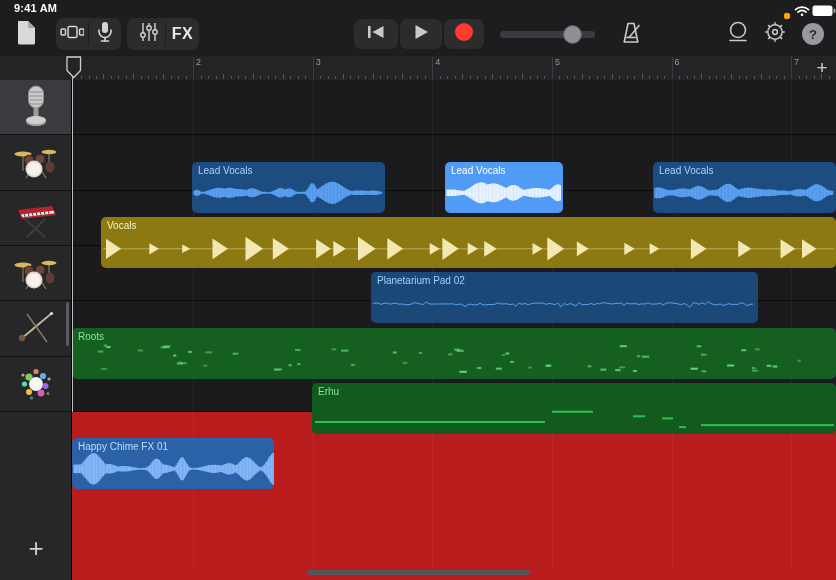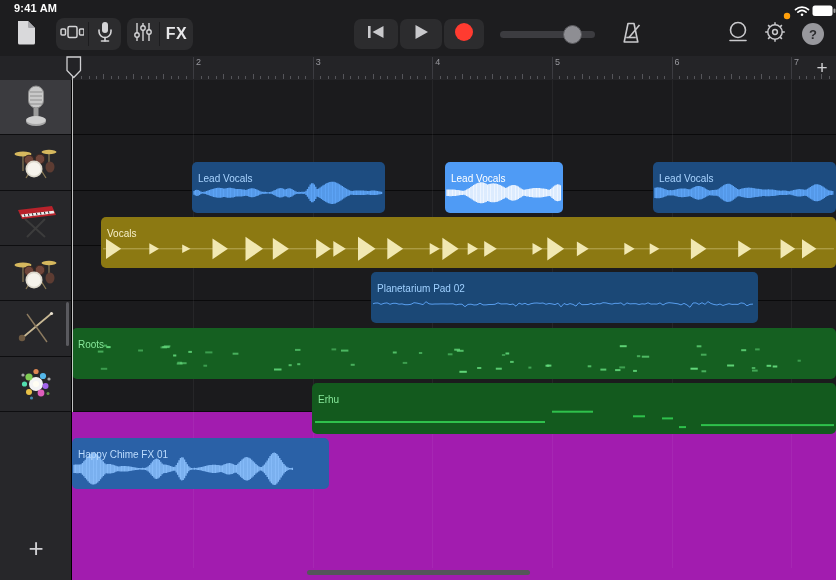--- a/index.html
+++ b/index.html
@@ -1,17 +1,17 @@
 <!DOCTYPE html>
 <html><head>
 <meta charset="utf-8">
 <style>
   html,body{margin:0;padding:0;background:#000;}
   #app{position:relative;width:836px;height:580px;overflow:hidden;
-       font-family:"Liberation Sans",sans-serif;background:#a21caf;
+       font-family:"Liberation Sans",sans-serif;background:#b91c1c;
        -webkit-user-select:none;user-select:none;}
   
   #topbar{position:absolute;left:0;top:0;width:836px;height:56px;background:#1d1d1f;}
   #status-time{position:absolute;left:14px;top:2px;color:#fff;font-size:11px;font-weight:700;letter-spacing:.2px;}
   .sicon{position:absolute;top:4px;}
   .tbtn{position:absolute;display:flex;align-items:center;justify-content:center;cursor:pointer;}
   .pill{background:#2c2c2e;border-radius:7px;}
   .grp{position:absolute;top:18px;height:32px;display:flex;background:#2c2c2e;border-radius:8px;overflow:hidden;}
   .grp .cell{width:32px;height:32px;display:flex;align-items:center;justify-content:center;cursor:pointer;}
   .grp .div{width:1px;background:#1d1d1f;margin:4px 0;}
@@ -21,21 +21,21 @@
   .barnum{position:absolute;top:1px;color:#98989e;font-size:9px;}
   .tick{position:absolute;width:1px;background:#55555a;}
   .barline-r{position:absolute;top:1px;width:1px;height:22px;background:#3c3c41;}
   #add-bars{position:absolute;right:3px;top:57px;width:22px;height:22px;color:#cfcfd2;font-size:19px;font-weight:400;
             display:flex;align-items:center;justify-content:center;cursor:pointer;}
   
   #timeline{position:absolute;left:0;top:80px;width:836px;height:500px;}
   .lane{position:absolute;left:72px;width:764px;background:#1b1b1d;border-bottom:1px solid #0a0a0b;box-sizing:border-box;}
   .gridline{position:absolute;width:1px;background:rgba(255,255,255,0.05);z-index:1;}
   .region{position:absolute;border-radius:5px;overflow:hidden;z-index:2;cursor:pointer;}
-  .region .rlabel{position:absolute;left:6px;top:11px;font-size:10px;font-weight:500;white-space:nowrap;pointer-events:none;}
+  .region .rlabel{position:absolute;left:6px;top:3px;font-size:10px;font-weight:500;white-space:nowrap;pointer-events:none;}
   .region svg{position:absolute;left:0;top:0;}
   #playhead-line{position:absolute;left:72px;top:77px;width:1px;height:335px;background:rgba(235,235,235,.8);z-index:3;}
   #playhead-marker{position:absolute;left:66px;top:56px;z-index:4;cursor:ew-resize;}
   
   #headers{position:absolute;left:0;top:80px;width:72px;height:500px;background:#27272a;border-right:1px solid #000;box-sizing:border-box;z-index:5;}
   .hcell{position:absolute;left:0;width:71px;border-bottom:1px solid #0e0e10;box-sizing:border-box;
          display:flex;align-items:center;justify-content:center;cursor:pointer;}
   .hcell.selected{background:#3b3b3f;}
   #add-track{position:absolute;left:22px;top:534px;width:28px;height:28px;z-index:6;color:#cfcfd2;font-size:26px;font-weight:300;
              display:flex;align-items:center;justify-content:center;cursor:pointer;}
@@ -98,21 +98,21 @@
           <svg width="20" height="22" fill="none" stroke="#d4d4d6" stroke-width="1.6" stroke-linecap="round">
             <rect x="7" y="1" width="6" height="11" rx="3" fill="#d4d4d6" stroke="none"></rect>
             <path d="M4 9v1.5a6 6 0 0 0 12 0V9"></path>
               <path d="M10 16.5v3.5"></path>
               <path d="M6.5 20h7"></path>
           </svg>
         </span>
       </div>
     </div>
 
-    <div class="grp" style="left:127px;width:66px;">
+    <div class="grp" style="left:127px;width:66px;padding-left:6px;">
       <div class="cell">
         <span>
           <svg width="20" height="20" stroke="#d4d4d6" stroke-width="1.4" fill="#2c2c2e">
             <line x1="4" y1="1" x2="4" y2="19"></line>
               <line x1="10" y1="1" x2="10" y2="19"></line>
               <line x1="16" y1="1" x2="16" y2="19"></line>
             <circle cx="4" cy="13" r="2.2"></circle>
               <circle cx="10" cy="6" r="2.2"></circle>
               <circle cx="16" cy="10" r="2.2"></circle>
           </svg>
@@ -431,21 +431,21 @@
           <rect x="624.7" y="17.3" width="4.7" height="2" fill="#63da7c" opacity="0.77"></rect>
           <rect x="216.6" y="36.2" width="3.1" height="2" fill="#63da7c" opacity="0.76"></rect>
           <rect x="25.8" y="22.6" width="5.6" height="2" fill="#63da7c" opacity="0.61"></rect>
           <rect x="105.3" y="33.7" width="4.6" height="2" fill="#63da7c" opacity="0.57"></rect>
           <rect x="346.9" y="24.0" width="3.3" height="2" fill="#63da7c" opacity="0.59"></rect>
           <rect x="618.5" y="39.7" width="7.3" height="2" fill="#63da7c" opacity="0.98"></rect>
           <rect x="679.8" y="39.0" width="3.5" height="2" fill="#63da7c" opacity="0.65"></rect>
         </svg>
         <div class="rlabel" style="color: rgb(134, 231, 154);">Roots</div>
       </div>
-      <div class="region" style="left: 72px; top: 358.1px; width: 257px; height: 51.3px; background: rgb(42, 97, 167);">
+      <div class="region" style="left: 72px; top: 358.1px; width: 202px; height: 51.3px; background: rgb(42, 97, 167);">
         <svg width="223" height="51.33" viewBox="0 0 223 51.33">
           <path d="M2.0 26.7V34.9M3.4 26.5V35.1M4.8 26.4V35.2M6.2 26.4V35.2M7.6 26.6V35.0M9.0 26.3V35.3M10.4 24.9V36.7M11.8 23.3V38.3M13.2 21.7V39.9M14.6 20.0V41.6M16.0 18.3V43.2M17.4 16.9V44.7M18.8 15.8V45.8M20.2 15.2V46.4M21.6 15.0V46.6M23.0 15.3V46.3M24.4 16.0V45.6M25.8 17.2V44.4M27.2 18.6V43.0M28.6 20.3V41.3M30.0 22.0V39.6M31.4 23.6V38.0M32.8 25.2V36.4M34.2 26.3V35.3M35.6 26.1V35.5M37.0 26.0V35.6M38.4 26.1V35.5M39.8 26.4V35.2M41.2 26.7V34.9M42.6 27.2V34.4M44.0 27.7V33.8M45.4 28.3V33.3M46.8 28.4V33.2M48.2 28.2V33.4M49.6 28.1V33.5M51.0 28.0V33.6M52.4 28.0V33.6M53.8 28.1V33.5M55.2 28.2V33.4M56.6 28.3V33.3M58.0 28.5V33.1M59.4 28.7V32.8M60.8 29.0V32.6M62.2 29.2V32.3M63.6 29.5V32.1M65.0 29.7V31.9M66.4 29.9V31.7M67.8 30.1V31.5M69.2 29.9V31.7M70.6 29.8V31.8M72.0 29.9V31.7M73.4 29.7V31.9M74.8 29.2V32.4M76.2 28.2V33.4M77.6 26.9V34.7M79.0 25.2V36.4M80.4 23.5V38.1M81.8 22.0V39.6M83.2 20.9V40.7M84.6 20.6V41.0M86.0 21.0V40.6M87.4 22.1V39.5M88.8 23.7V37.9M90.2 25.4V36.2M91.6 26.4V35.2M93.0 26.5V35.1M94.4 26.7V34.9M95.8 27.1V34.5M97.2 27.5V34.1M98.6 27.9V33.7M100.0 28.4V33.2M101.4 28.9V32.7M102.8 28.8V32.8M104.2 27.1V34.5M105.6 24.8V36.8M107.0 22.3V39.3M108.4 20.1V41.4M109.8 19.2V42.4M111.2 19.6V42.0M112.6 21.4V40.2M114.0 23.9V37.7M115.4 26.3V35.3M116.8 28.3V33.3M118.2 29.5V32.1M119.6 29.9V31.7M121.0 30.2V31.4M122.4 29.8V31.8M123.8 30.0V31.6M125.2 29.7V31.9M126.6 29.6V32.0M128.0 29.3V32.3M129.4 29.0V32.6M130.8 28.7V32.9M132.2 28.3V33.3M133.6 28.0V33.6M135.0 27.6V34.0M136.4 27.3V34.3M137.8 27.1V34.5M139.2 26.9V34.7M140.6 26.7V34.9M142.0 26.7V34.9M143.4 26.7V34.9M144.8 26.9V34.7M146.2 27.1V34.5M147.6 27.3V34.3M149.0 27.6V34.0M150.4 27.2V34.4M151.8 26.5V35.1M153.2 25.9V35.7M154.6 25.4V36.2M156.0 25.2V36.4M157.4 25.1V36.5M158.8 25.3V36.3M160.2 25.7V35.9M161.6 26.3V35.3M163.0 26.9V34.7M164.4 26.9V34.7M165.8 25.7V35.9M167.2 24.3V37.3M168.6 22.9V38.7M170.0 21.5V40.1M171.4 20.4V41.2M172.8 19.6V42.0M174.2 19.1V42.5M175.6 19.2V42.4M177.0 19.7V41.9M178.4 20.6V41.0M179.8 21.8V39.8M181.2 23.2V38.4M182.6 24.6V37.0M184.0 26.0V35.6M185.4 27.2V34.4M186.8 28.2V33.4M188.2 29.0V32.6M189.6 28.9V32.7M191.0 27.8V33.8M192.4 26.4V35.2M193.8 24.6V37.0M195.2 22.5V39.1M196.6 20.3V41.3M198.0 18.1V43.4M199.4 16.3V45.3M200.8 15.1V46.5M202.2 14.6V47.0M203.6 14.9V46.7M205.0 16.0V45.6M206.4 17.8V43.8M207.8 19.9V41.7M209.2 22.1V39.5M210.6 24.2V37.4M212.0 26.1V35.5M213.4 27.6V34.0M214.8 28.7V32.9M216.2 29.5V32.1M217.6 30.0V31.6M219.0 30.0V31.6M220.4 29.7V31.9" stroke="#85baf8" stroke-width="1.3" fill="none"></path>
         </svg>
         <div class="rlabel" style="color: rgb(188, 220, 254);">Happy Chime FX 01</div>
       </div>
     </div>
 
   <div id="playhead-line"></div>
   <div id="playhead-marker">
     <svg width="16" height="23">

